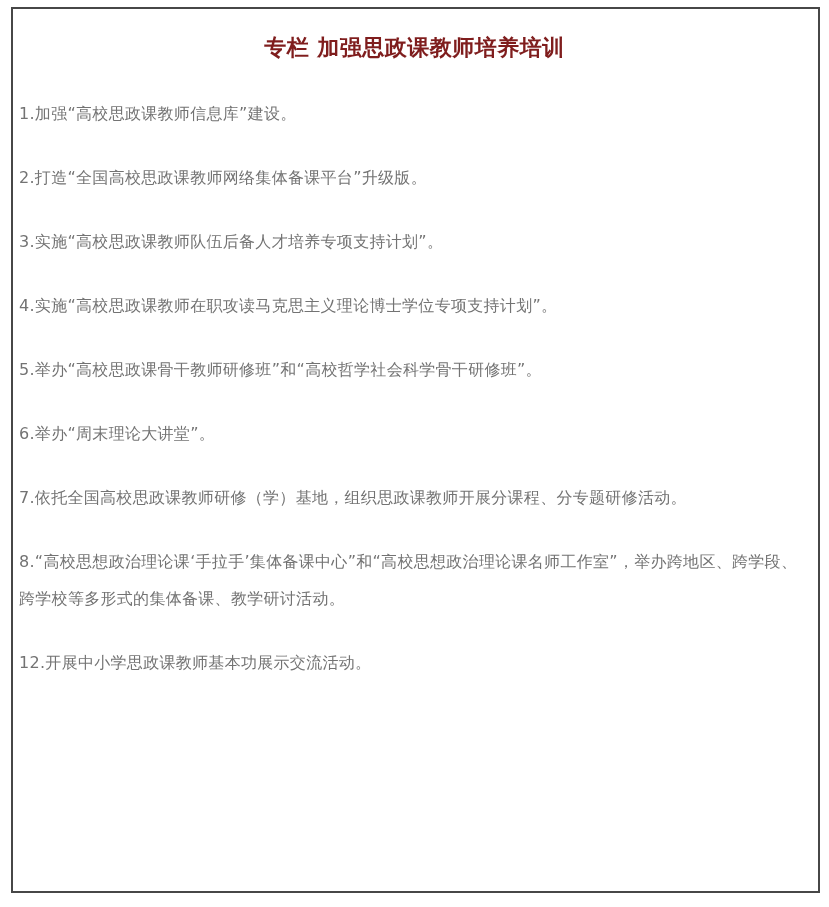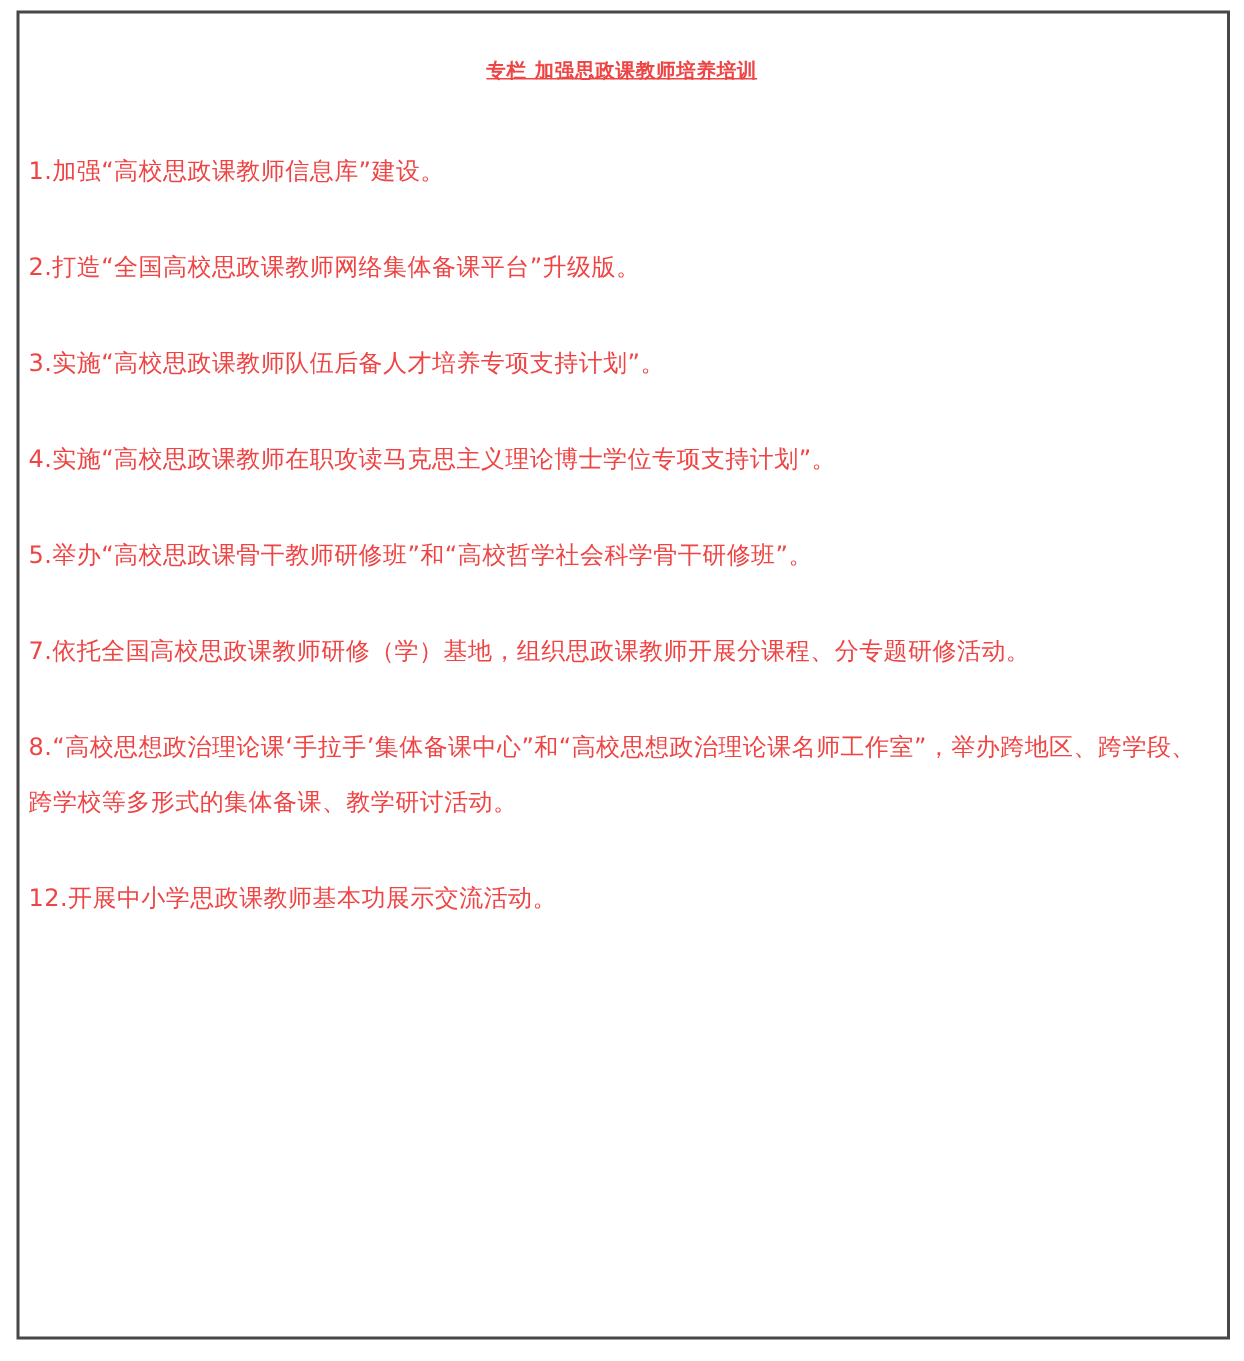--- a/index.html
+++ b/index.html
@@ -19,47 +19,47 @@
     box-sizing: border-box;
     width: 809px;
     height: 886px;
     margin: 7px 0 0 11px;
     border: 2px solid #474747;
     background: #ffffff;
     padding: 20px 8px 0 6px;
     overflow: hidden;
   }
   .panel-title {
-    font-size: 13px;
+    font-size: 22px;
     font-weight: bold;
-    color: #ef4444;
+    color: #7f1d1d;
     text-align: center;
     line-height: 37px;
     margin: 0 0 29px 0;
     letter-spacing: 0.5px;
-    text-decoration: underline;
   }
   .panel-item {
     font-size: 16px;
-    color: #ef4444;
+    color: #737373;
     line-height: 37px;
     margin: 27px 0;
     letter-spacing: 0.3px;
     text-align: left;
   }
 </style>
 </head>
 <body>
 
 <div class="page">
   <div class="panel">
     <div class="panel-title">专栏 加强思政课教师培养培训</div>
 
     <p class="panel-item">1.加强“高校思政课教师信息库”建设。</p>
     <p class="panel-item">2.打造“全国高校思政课教师网络集体备课平台”升级版。</p>
     <p class="panel-item">3.实施“高校思政课教师队伍后备人才培养专项支持计划”。</p>
     <p class="panel-item">4.实施“高校思政课教师在职攻读马克思主义理论博士学位专项支持计划”。</p>
     <p class="panel-item">5.举办“高校思政课骨干教师研修班”和“高校哲学社会科学骨干研修班”。</p>
+    <p class="panel-item">6.举办“周末理论大讲堂”。</p>
     <p class="panel-item">7.依托全国高校思政课教师研修（学）基地，组织思政课教师开展分课程、分专题研修活动。</p>
     <p class="panel-item">8.“高校思想政治理论课‘手拉手’集体备课中心”和“高校思想政治理论课名师工作室”，举办跨地区、跨学段、跨学校等多形式的集体备课、教学研讨活动。</p>
     <p class="panel-item">12.开展中小学思政课教师基本功展示交流活动。</p>
   </div>
 </div>
 
 </body></html>

